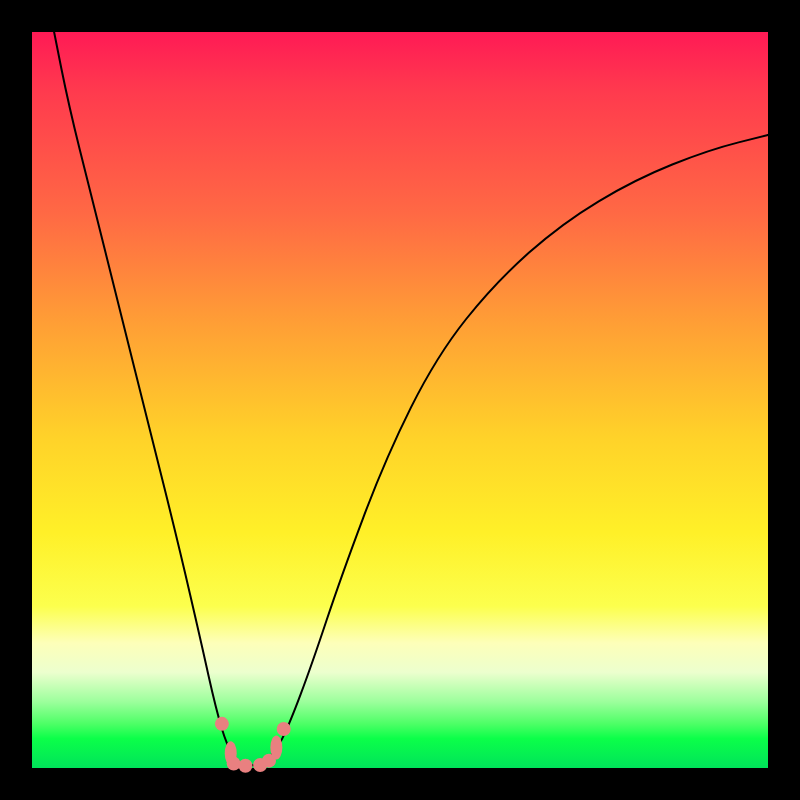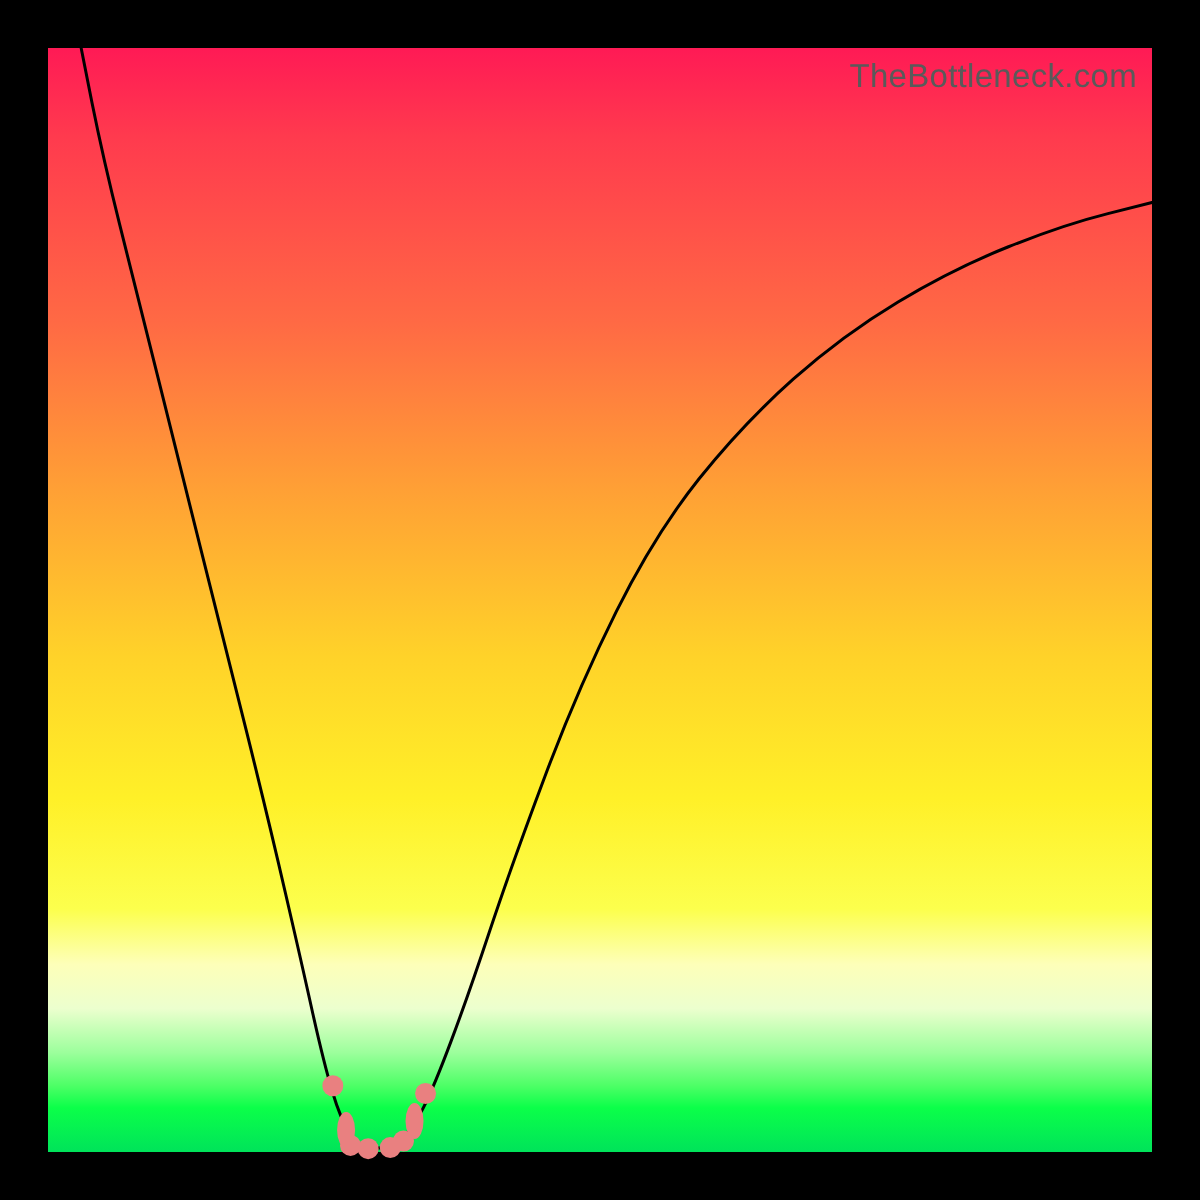--- a/index.html
+++ b/index.html
@@ -75,21 +75,20 @@
     fill: #e98080;
     stroke: none;
   }
 </style>
 </head>
 <body>
 
 <div class="frame">
   <div class="plot">
 
-    <div class="watermark">TheBottleneck.com</div>
 
     <svg class="curve" viewBox="0 0 736 736" preserveAspectRatio="none">
       <path id="curvePath" class="curve-path" d="M 22.1 0.0 Q 22.1 0.0 29.4 36.8 Q 36.8 73.6 47.8 117.8 Q 58.9 161.9 73.6 220.8 Q 88.3 279.7 103.0 338.6 Q 117.8 397.4 132.5 456.3 Q 147.2 515.2 158.2 563.0 Q 169.3 610.9 176.6 644.0 Q 184.0 677.1 189.5 695.5 Q 195.0 713.9 200.6 722.4 Q 206.1 730.8 211.6 732.3 Q 217.1 733.8 222.6 733.1 Q 228.2 732.3 235.5 726.8 Q 242.9 721.3 250.2 706.6 Q 257.6 691.8 268.6 662.4 Q 279.7 633.0 294.4 588.8 Q 309.1 544.6 331.2 485.8 Q 353.3 426.9 379.0 375.4 Q 404.8 323.8 434.2 287.0 Q 463.7 250.2 496.8 220.8 Q 529.9 191.4 566.7 169.3 Q 603.5 147.2 640.3 132.5 Q 677.1 117.8 706.6 110.4 T 736.0 103.0"></path>
       <g id="dots">
           <circle cx="189.888" cy="691.84" r="7" class="dot"></circle>
           <ellipse cx="198.72000000000003" cy="721.28" rx="6" ry="12" class="dot-oval"></ellipse>
           <circle cx="201.664" cy="731.584" r="7" class="dot"></circle>
           <circle cx="213.44" cy="733.792" r="7" class="dot"></circle>
           <circle cx="228.16" cy="733.056" r="7" class="dot"></circle>
           <circle cx="236.99200000000002" cy="728.64" r="7" class="dot"></circle>

